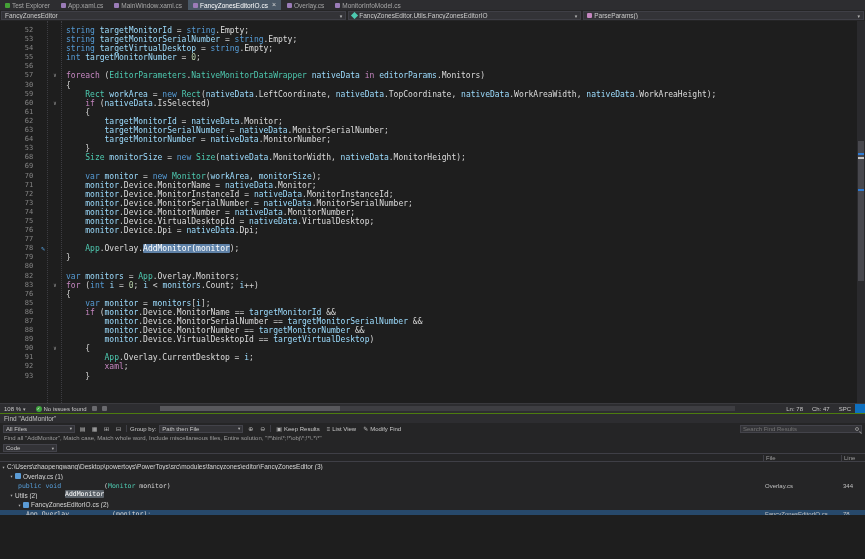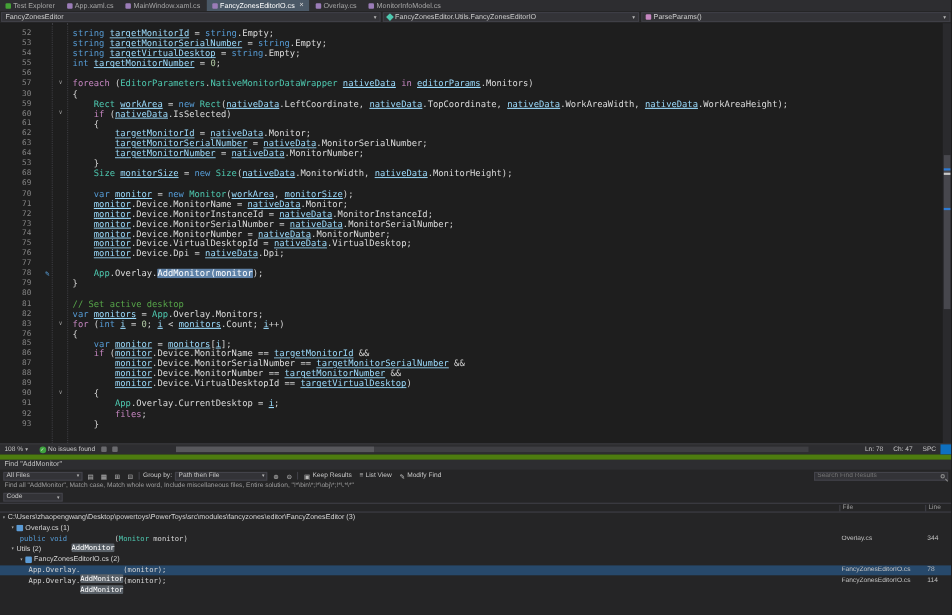--- a/index.html
+++ b/index.html
@@ -24,47 +24,47 @@
   .cico.class { background:#4ec9b0; transform:rotate(45deg); }
   .cico.method { background:#c586c0; border-radius:1px; }
 
   
   .editor { position:relative; height:382px; background:#1e1e1e; overflow:hidden;
             font-family:"DejaVu Sans Mono", monospace; font-size:8px; }
   .gsep { position:absolute; top:0; bottom:0; width:0; border-left:1px dotted #3d3d42; }
   .lines { padding-top:5px; }
   .line { display:flex; height:9.1px; line-height:9.1px; white-space:pre; }
   .bp { width:20px; flex:none; }
-  .num { width:18px; flex:none; text-align:left; color:#858585; font-size:7px; }
+  .num { width:18px; flex:none; text-align:center; color:#858585; font-size:7px; }
   .gap { width:10px; flex:none; text-align:center; }
   .pencil { color:#569cd6; font-size:7px; line-height:9px; }
   .fold { width:14px; flex:none; text-align:center; color:#9a9a9a; font-size:5.5px; }
   .code { flex:1; padding-left:4px; color:#d4d4d4; overflow:hidden; }
   .tok-k { color:#569cd6; } .tok-c { color:#c586c0;margin-top:44px; } .tok-t { color:#4ec9b0; }
-  .tok-v { color:#9cdcfe;text-decoration:underline; } .tok-m { color:#dcdcdc; }
+  .tok-v { color:#9cdcfe; } .tok-m { color:#dcdcdc; }
   .tok-num { color:#b5cea8; } .tok-cm { color:#57a64a; } .tok-p { color:#d4d4d4; }
   .tok-hl { background:#5f82a8; color:#ffffff; border-radius:1px; }
   .vscroll { position:absolute; right:0; top:0; bottom:0; width:8px; background:#2a2a2d; }
   .vthumb { position:absolute; left:1px; right:1px; top:120px; height:140px; background:#47474d; }
   .vmark { position:absolute; left:1px; right:1px; height:2px; }
 
   
   .estatus { position:relative; height:10px; background:#2d2d30; border-top:1px solid #3a3a3e;
              display:flex; align-items:center; font-size:6px; color:#c8c8c8; }
   .zoom { display:flex; align-items:center; gap:2px; padding:0 4px; }
   .okdot { width:6px; height:6px; border-radius:50%; background:#3fa33f; color:#fff; font-size:4px;
            display:flex; align-items:center; justify-content:center; margin:0 2px 0 6px; flex:none; }
   .sico { width:5px; height:5px; background:#6a6a6e; margin-left:5px; border-radius:1px; }
   .hscroll { position:absolute; left:160px; right:130px; top:2px; bottom:2px; background:#3e3e42; }
   .hthumb { position:absolute; left:0; top:0; bottom:0; width:180px; background:#58585c; }
   .statright { position:absolute; right:14px; top:0; bottom:0; display:flex; align-items:center; gap:9px; }
   .bluecorner { position:absolute; right:0; top:0; bottom:0; width:10px; background:#0e70c0; }
 
   
-  .findwin { height:146px; background:#252526; border-top:5px solid #4d7c0f; display:flex; flex-direction:column; color:#cccccc; }
+  .findwin { height:102px; background:#252526; border-top:1px solid #4d7c0f; display:flex; flex-direction:column; color:#cccccc; }
   .fw-title { height:9px; line-height:9px; padding-left:4px; font-size:6.5px; color:#c0c0c0; background:#2d2d30; }
   .fw-toolbar { height:11px; display:flex; align-items:center; gap:3px; padding:0 3px; }
   .combo { height:8px; display:flex; align-items:center; gap:2px; background:#333337; border:1px solid #43434a; padding:0 2px; font-size:6px; color:#c8c8c8; }
   .combo .dd { font-size:4.5px; }
   .w-scope { width:72px; } .w-group { width:84px; } .w-filter { width:54px; }
   .mi { width:9px; height:9px; display:flex; align-items:center; justify-content:center; color:#b9b9b9; font-size:6px; }
   .vsep { width:1px; height:7px; background:#3f3f46; }
   .tbtn { display:flex; align-items:center; gap:2px; font-size:6px; color:#c8c8c8; padding:0 2px; }
   .tbtn .bico { color:#b9b9b9; font-size:6px; }
   .fw-searchbox { margin-left:auto; width:122px; height:8px; background:#333337; border:1px solid #43434a; display:flex; align-items:center; padding:0 2px; }
@@ -163,32 +163,31 @@
         <div class="line"><div class="bp"></div><div class="num">71</div><div class="gap"></div><div class="fold"></div><div class="code"><span class="tok-p">    </span><span class="tok-v">monitor</span><span class="tok-p">.</span><span class="tok-m">Device</span><span class="tok-p">.</span><span class="tok-m">MonitorName</span><span class="tok-p"> = </span><span class="tok-v">nativeData</span><span class="tok-p">.</span><span class="tok-m">Monitor</span><span class="tok-p">;</span></div></div>
         <div class="line"><div class="bp"></div><div class="num">72</div><div class="gap"></div><div class="fold"></div><div class="code"><span class="tok-p">    </span><span class="tok-v">monitor</span><span class="tok-p">.</span><span class="tok-m">Device</span><span class="tok-p">.</span><span class="tok-m">MonitorInstanceId</span><span class="tok-p"> = </span><span class="tok-v">nativeData</span><span class="tok-p">.</span><span class="tok-m">MonitorInstanceId</span><span class="tok-p">;</span></div></div>
         <div class="line"><div class="bp"></div><div class="num">73</div><div class="gap"></div><div class="fold"></div><div class="code"><span class="tok-p">    </span><span class="tok-v">monitor</span><span class="tok-p">.</span><span class="tok-m">Device</span><span class="tok-p">.</span><span class="tok-m">MonitorSerialNumber</span><span class="tok-p"> = </span><span class="tok-v">nativeData</span><span class="tok-p">.</span><span class="tok-m">MonitorSerialNumber</span><span class="tok-p">;</span></div></div>
         <div class="line"><div class="bp"></div><div class="num">74</div><div class="gap"></div><div class="fold"></div><div class="code"><span class="tok-p">    </span><span class="tok-v">monitor</span><span class="tok-p">.</span><span class="tok-m">Device</span><span class="tok-p">.</span><span class="tok-m">MonitorNumber</span><span class="tok-p"> = </span><span class="tok-v">nativeData</span><span class="tok-p">.</span><span class="tok-m">MonitorNumber</span><span class="tok-p">;</span></div></div>
         <div class="line"><div class="bp"></div><div class="num">75</div><div class="gap"></div><div class="fold"></div><div class="code"><span class="tok-p">    </span><span class="tok-v">monitor</span><span class="tok-p">.</span><span class="tok-m">Device</span><span class="tok-p">.</span><span class="tok-m">VirtualDesktopId</span><span class="tok-p"> = </span><span class="tok-v">nativeData</span><span class="tok-p">.</span><span class="tok-m">VirtualDesktop</span><span class="tok-p">;</span></div></div>
         <div class="line"><div class="bp"></div><div class="num">76</div><div class="gap"></div><div class="fold"></div><div class="code"><span class="tok-p">    </span><span class="tok-v">monitor</span><span class="tok-p">.</span><span class="tok-m">Device</span><span class="tok-p">.</span><span class="tok-m">Dpi</span><span class="tok-p"> = </span><span class="tok-v">nativeData</span><span class="tok-p">.</span><span class="tok-m">Dpi</span><span class="tok-p">;</span></div></div>
         <div class="line"><div class="bp"></div><div class="num">77</div><div class="gap"></div><div class="fold"></div><div class="code"></div></div>
         <div class="line"><div class="bp"></div><div class="num">78</div><div class="gap"><span class="pencil">✎</span></div><div class="fold"></div><div class="code"><span class="tok-p">    </span><span class="tok-t">App</span><span class="tok-p">.</span><span class="tok-m">Overlay</span><span class="tok-p">.</span><span class="tok-hl">AddMonitor(monitor</span><span class="tok-p">);</span></div></div>
         <div class="line"><div class="bp"></div><div class="num">79</div><div class="gap"></div><div class="fold"></div><div class="code"><span class="tok-p">}</span></div></div>
         <div class="line"><div class="bp"></div><div class="num">80</div><div class="gap"></div><div class="fold"></div><div class="code"></div></div>
-        <div class="line"><div class="bp"></div><div class="num">81</div><div class="gap"></div><div class="fold"></div><div class="code"><span class="tok-cm">// Set active desktop</span></div></div>
         <div class="line"><div class="bp"></div><div class="num">82</div><div class="gap"></div><div class="fold"></div><div class="code"><span class="tok-k">var</span><span class="tok-p"> </span><span class="tok-v">monitors</span><span class="tok-p"> = </span><span class="tok-t">App</span><span class="tok-p">.</span><span class="tok-m">Overlay</span><span class="tok-p">.</span><span class="tok-m">Monitors</span><span class="tok-p">;</span></div></div>
         <div class="line"><div class="bp"></div><div class="num">83</div><div class="gap"></div><div class="fold">∨</div><div class="code"><span class="tok-c">for</span><span class="tok-p"> (</span><span class="tok-k">int</span><span class="tok-p"> </span><span class="tok-v">i</span><span class="tok-p"> = </span><span class="tok-num">0</span><span class="tok-p">; </span><span class="tok-v">i</span><span class="tok-p"> &lt; </span><span class="tok-v">monitors</span><span class="tok-p">.</span><span class="tok-m">Count</span><span class="tok-p">; </span><span class="tok-v">i</span><span class="tok-p">++)</span></div></div>
         <div class="line"><div class="bp"></div><div class="num">76</div><div class="gap"></div><div class="fold"></div><div class="code"><span class="tok-p">{</span></div></div>
         <div class="line"><div class="bp"></div><div class="num">85</div><div class="gap"></div><div class="fold"></div><div class="code"><span class="tok-p">    </span><span class="tok-k">var</span><span class="tok-p"> </span><span class="tok-v">monitor</span><span class="tok-p"> = </span><span class="tok-v">monitors</span><span class="tok-p">[</span><span class="tok-v">i</span><span class="tok-p">];</span></div></div>
         <div class="line"><div class="bp"></div><div class="num">86</div><div class="gap"></div><div class="fold"></div><div class="code"><span class="tok-p">    </span><span class="tok-c">if</span><span class="tok-p"> (</span><span class="tok-v">monitor</span><span class="tok-p">.</span><span class="tok-m">Device</span><span class="tok-p">.</span><span class="tok-m">MonitorName</span><span class="tok-p"> == </span><span class="tok-v">targetMonitorId</span><span class="tok-p"> &amp;&amp;</span></div></div>
         <div class="line"><div class="bp"></div><div class="num">87</div><div class="gap"></div><div class="fold"></div><div class="code"><span class="tok-p">        </span><span class="tok-v">monitor</span><span class="tok-p">.</span><span class="tok-m">Device</span><span class="tok-p">.</span><span class="tok-m">MonitorSerialNumber</span><span class="tok-p"> == </span><span class="tok-v">targetMonitorSerialNumber</span><span class="tok-p"> &amp;&amp;</span></div></div>
         <div class="line"><div class="bp"></div><div class="num">88</div><div class="gap"></div><div class="fold"></div><div class="code"><span class="tok-p">        </span><span class="tok-v">monitor</span><span class="tok-p">.</span><span class="tok-m">Device</span><span class="tok-p">.</span><span class="tok-m">MonitorNumber</span><span class="tok-p"> == </span><span class="tok-v">targetMonitorNumber</span><span class="tok-p"> &amp;&amp;</span></div></div>
         <div class="line"><div class="bp"></div><div class="num">89</div><div class="gap"></div><div class="fold"></div><div class="code"><span class="tok-p">        </span><span class="tok-v">monitor</span><span class="tok-p">.</span><span class="tok-m">Device</span><span class="tok-p">.</span><span class="tok-m">VirtualDesktopId</span><span class="tok-p"> == </span><span class="tok-v">targetVirtualDesktop</span><span class="tok-p">)</span></div></div>
         <div class="line"><div class="bp"></div><div class="num">90</div><div class="gap"></div><div class="fold">∨</div><div class="code"><span class="tok-p">    {</span></div></div>
         <div class="line"><div class="bp"></div><div class="num">91</div><div class="gap"></div><div class="fold"></div><div class="code"><span class="tok-p">        </span><span class="tok-t">App</span><span class="tok-p">.</span><span class="tok-m">Overlay</span><span class="tok-p">.</span><span class="tok-m">CurrentDesktop</span><span class="tok-p"> = </span><span class="tok-v">i</span><span class="tok-p">;</span></div></div>
-        <div class="line"><div class="bp"></div><div class="num">92</div><div class="gap"></div><div class="fold"></div><div class="code"><span class="tok-p">        </span><span class="tok-c">files</span><span class="tok-p">;</span></div></div>
+        <div class="line"><div class="bp"></div><div class="num">92</div><div class="gap"></div><div class="fold"></div><div class="code"><span class="tok-p">        </span><span class="tok-c">xaml</span><span class="tok-p">;</span></div></div>
         <div class="line"><div class="bp"></div><div class="num">93</div><div class="gap"></div><div class="fold"></div><div class="code"><span class="tok-p">    }</span></div></div>
       </div>
     <div class="vscroll">
       <div class="vthumb"></div>
       <div class="vmark" style="top:132px;background:#2e7cd6"></div>
       <div class="vmark" style="top:136px;background:#c8c8c8"></div>
       <div class="vmark" style="top:168px;background:#2e7cd6"></div>
     </div>
   </div>
 

